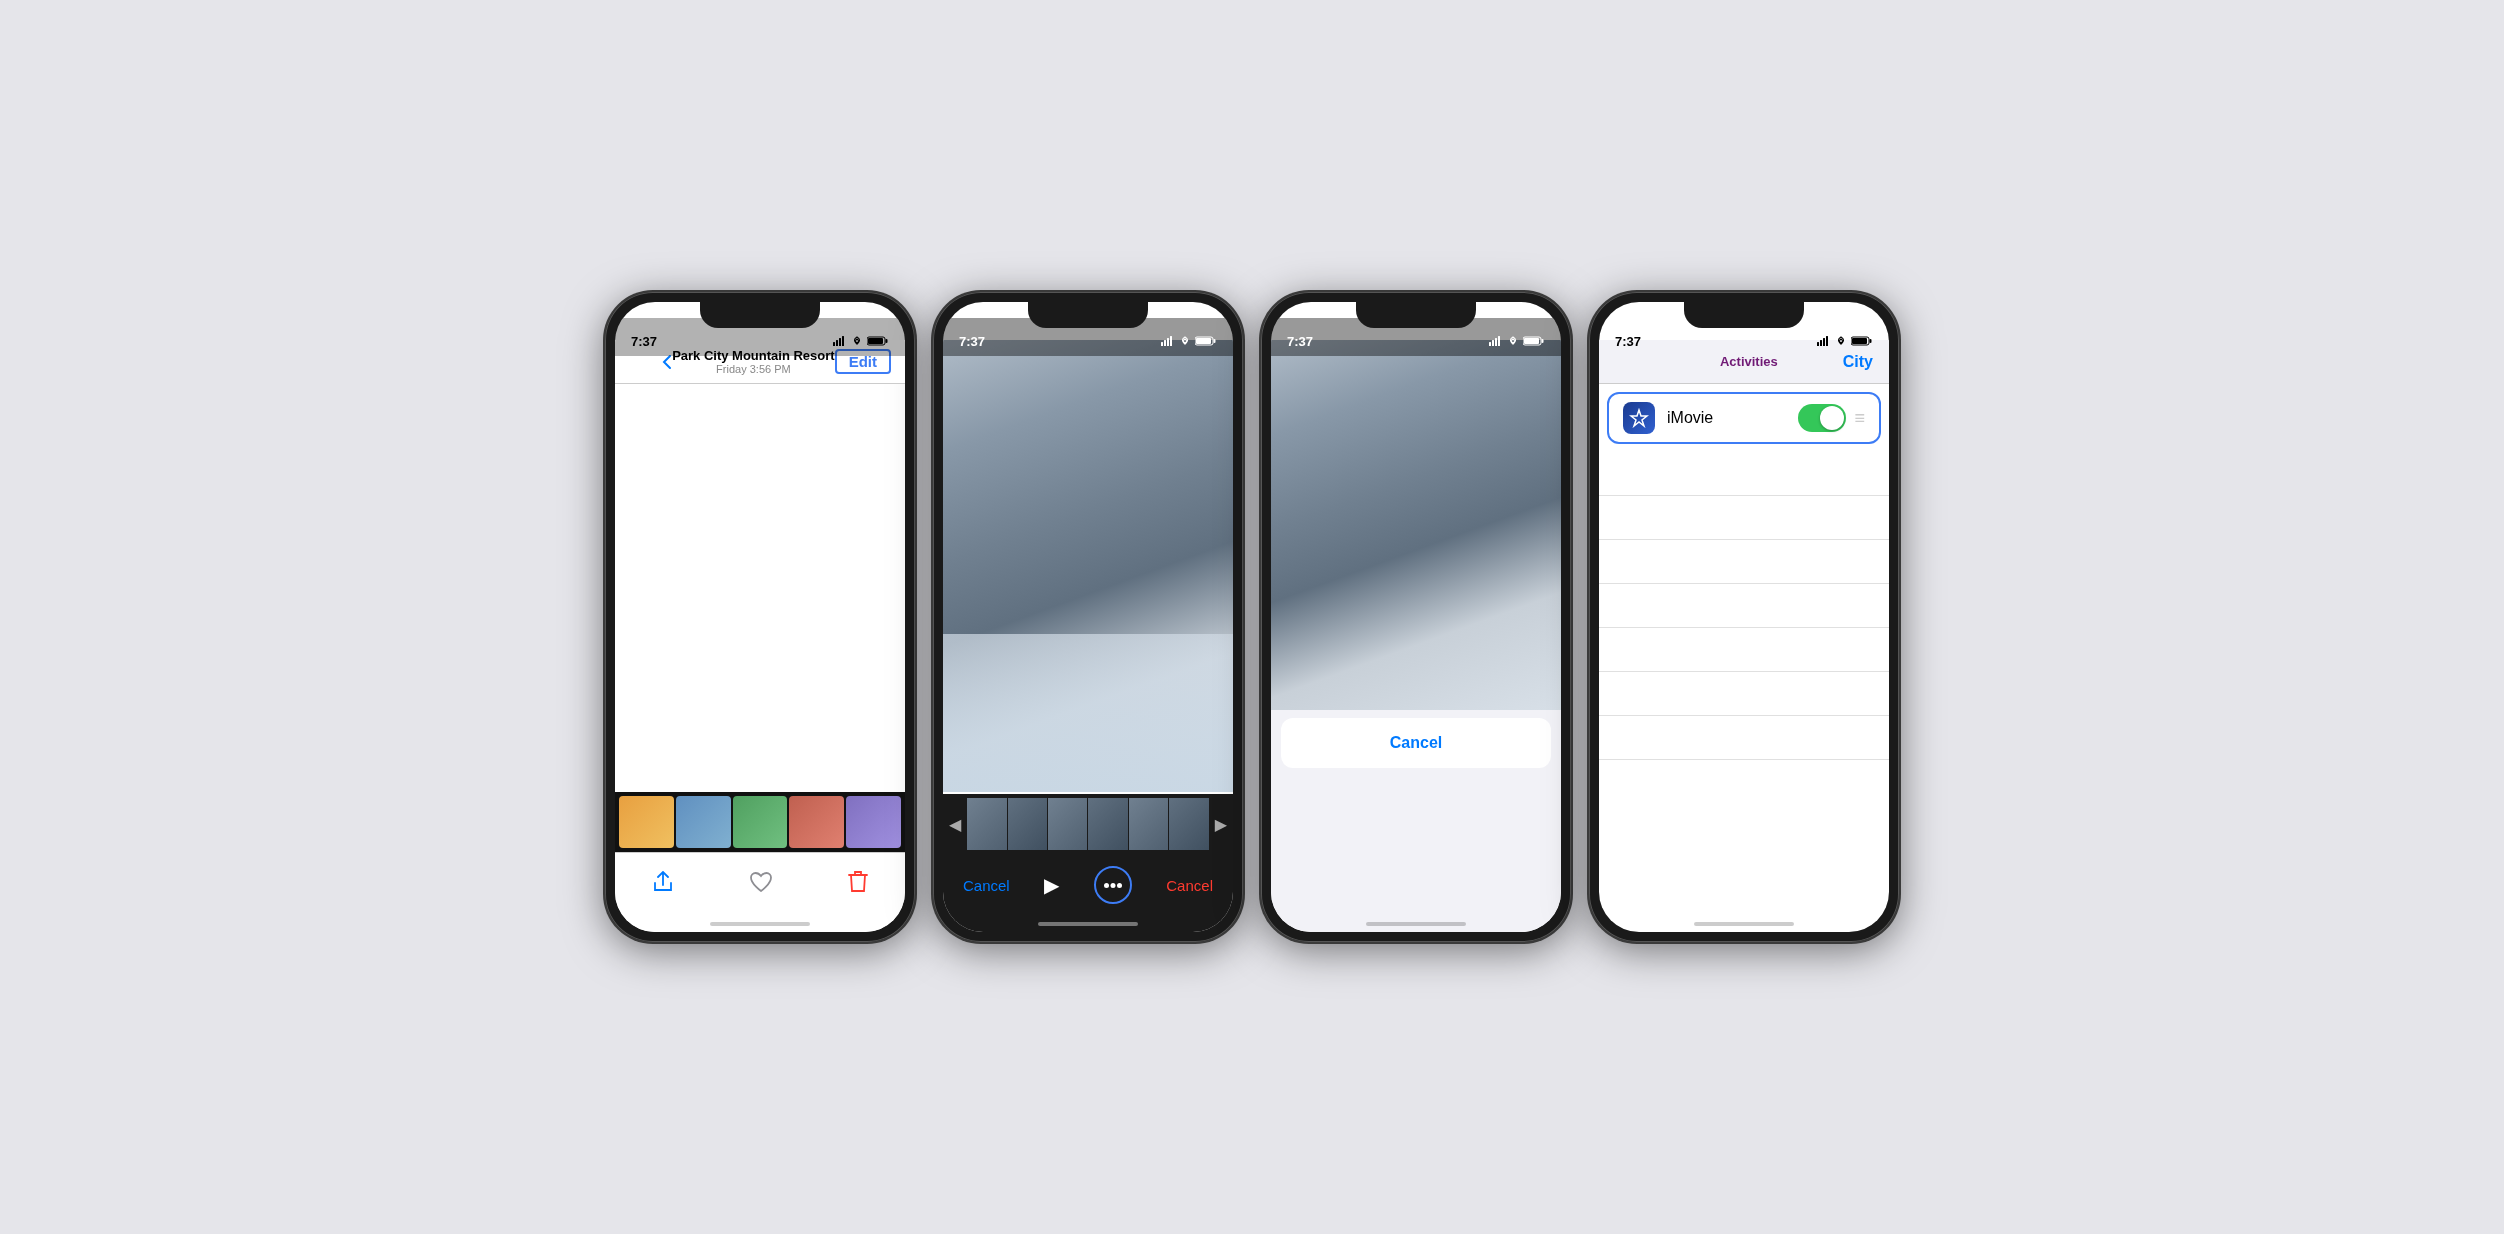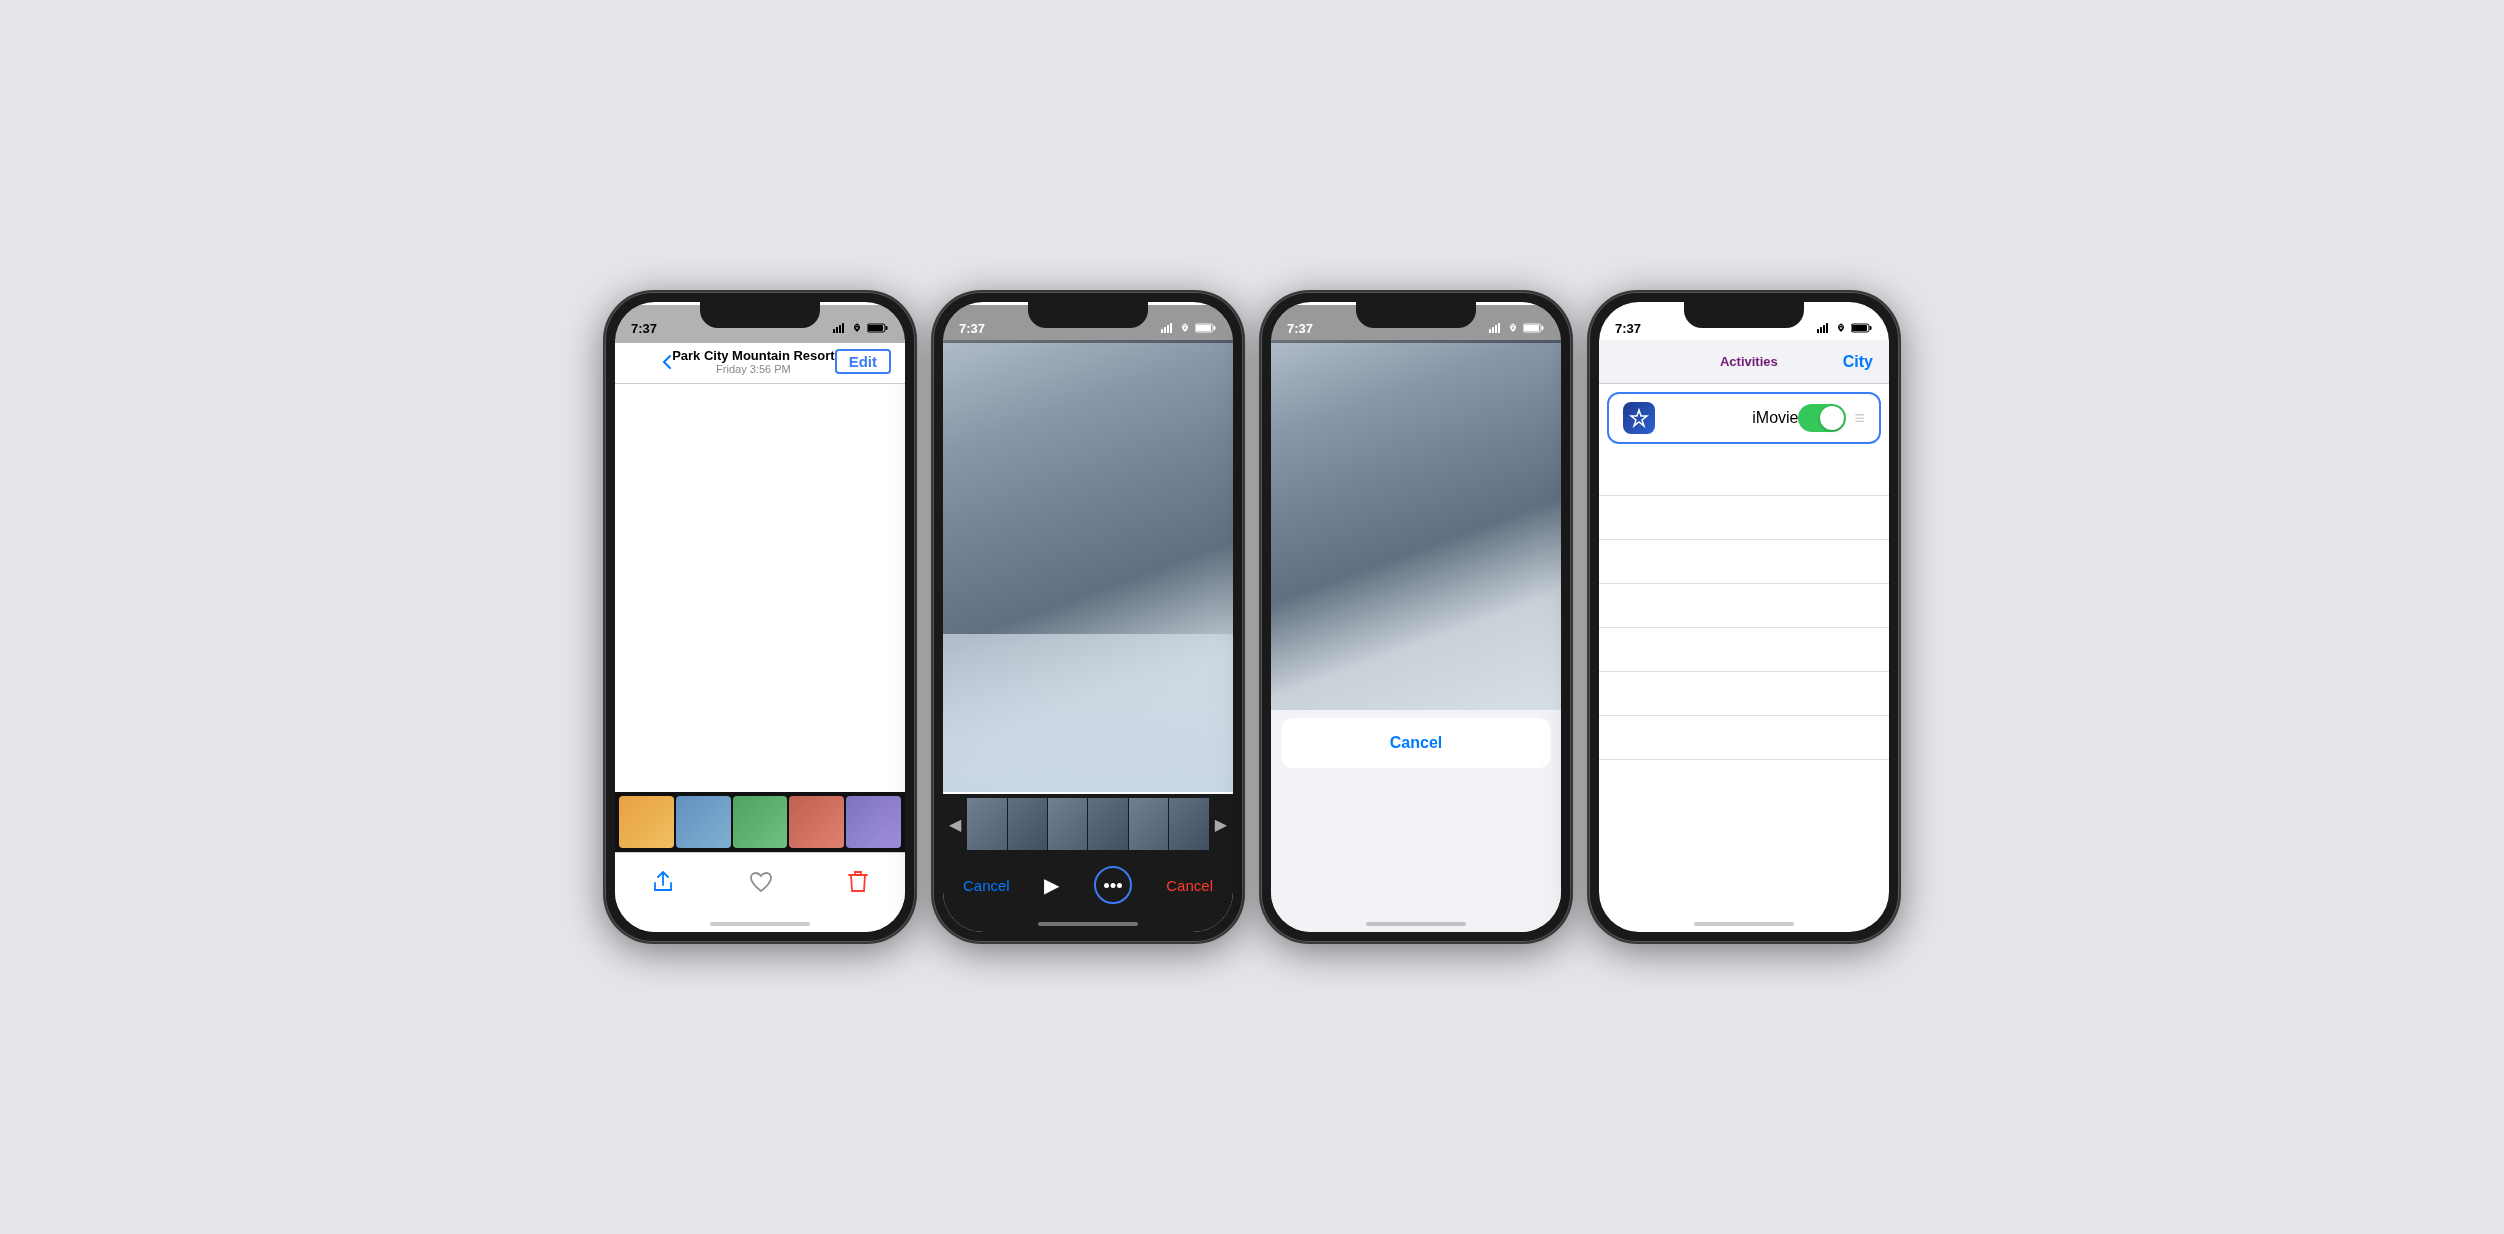--- a/index.html
+++ b/index.html
@@ -51,21 +51,21 @@
     
     .screen {
       position: absolute;
       top: 0; left: 0; right: 0; bottom: 0;
       background: #fff;
       overflow: hidden;
     }
     
     .status-bar {
       position: absolute;
-      top: 3px; left: 0; right: 0;
+      top: 16px; left: 0; right: 0;
       height: 38px;
       display: flex;
       align-items: center;
       justify-content: space-between;
       padding: 8px 16px 0;
       z-index: 50;
       background: transparent;
     }
     .status-time {
       font-size: 13px;
@@ -321,21 +321,20 @@
     .nav-title4 {
       font-size: 13px; font-weight: 600; color: #701a75;
     }
     .nav-done4 {
       color: #007aff; font-size: 16px; font-weight: 600;
     }
     .activities-list {
       position: absolute;
       top: 82px; left: 0; right: 0;
       bottom: 0;
-      text-align: right;
     }
     .activity-item {
       display: flex;
       align-items: center;
       background: #fff;
       padding: 0 14px;
       height: 52px;
       border-bottom: 0.5px solid #e0e0e0;
       border: 2.5px solid #3d7cf5;
       margin: 8px;

